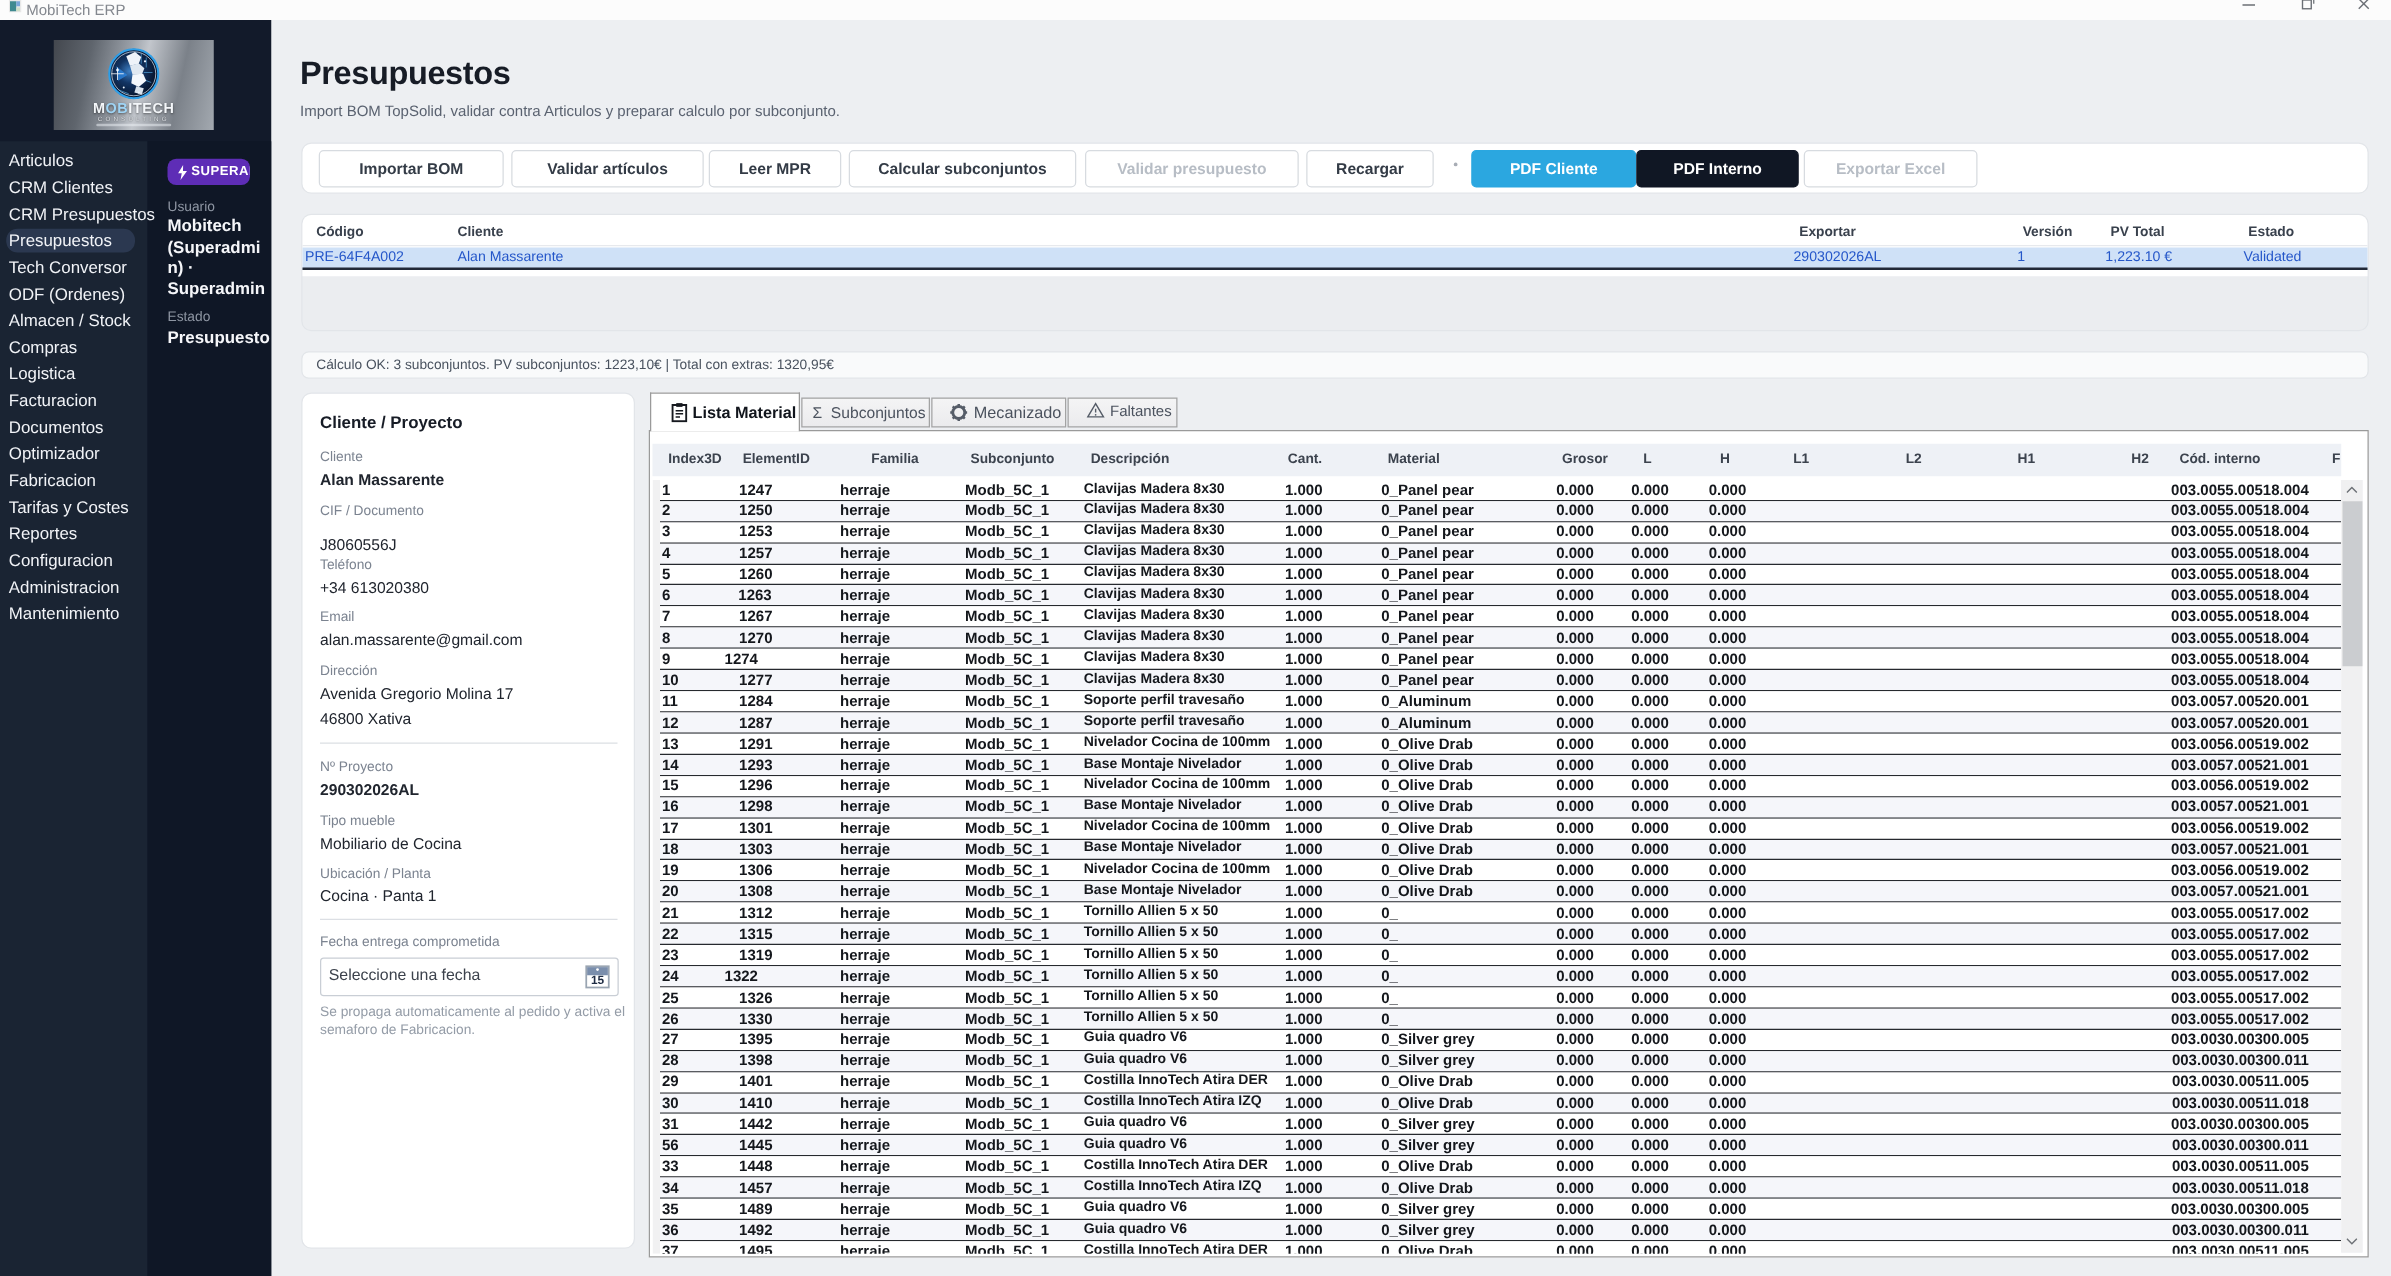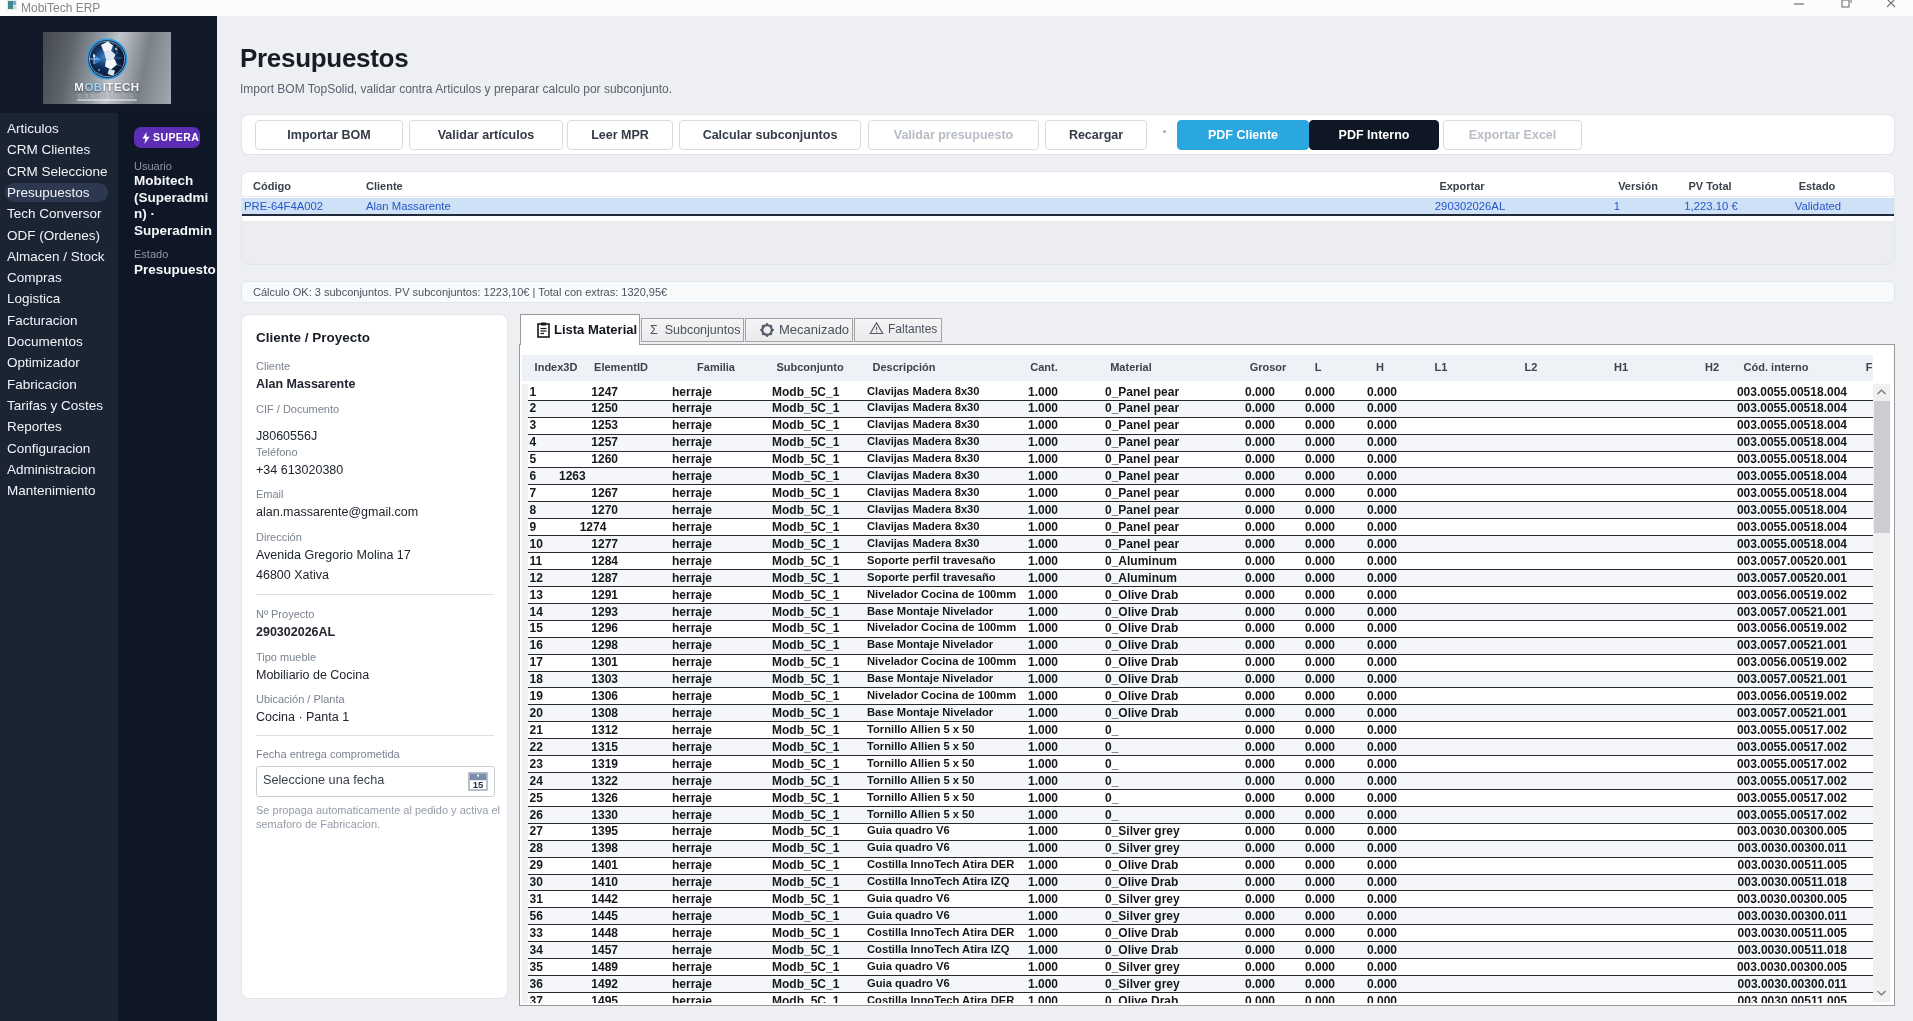--- a/index.html
+++ b/index.html
@@ -114,21 +114,21 @@
         <line x1="51" y1="22" x2="51" y2="32"></line>
       </g>
 </svg>
 <div class="abs" style="left:0;top:49px;width:128px;text-align:center;font-size:11.5px;font-weight:bold;color:#f4f7fa;letter-spacing:0.5px;text-shadow:0 1px 2px rgba(0,0,0,0.55)">M<span style="color:#9fd4f5">OB</span>ITECH</div>
 <div class="abs" style="left:0;top:61px;width:128px;text-align:center;font-size:5px;color:#e8ecf2;letter-spacing:2.5px;text-shadow:0 0 1px #222">CONSULTING</div>
 <div class="abs" style="left:34px;top:66.5px;width:60px;height:2.5px;background:rgba(240,244,248,0.5);border-radius:1px"></div>
 </div>
 <div class="abs" id="navsel"></div>
 <div class="nav" style="top:121.0px">Articulos</div>
 <div class="nav" style="top:142.3px">CRM Clientes</div>
-<div class="nav" style="top:163.6px">CRM Seleccione</div>
+<div class="nav" style="top:163.6px">CRM Presupuestos</div>
 <div class="nav" style="top:184.9px">Presupuestos</div>
 <div class="nav" style="top:206.2px">Tech Conversor</div>
 <div class="nav" style="top:227.5px">ODF (Ordenes)</div>
 <div class="nav" style="top:248.8px">Almacen / Stock</div>
 <div class="nav" style="top:270.1px">Compras</div>
 <div class="nav" style="top:291.4px">Logistica</div>
 <div class="nav" style="top:312.7px">Facturacion</div>
 <div class="nav" style="top:334.0px">Documentos</div>
 <div class="nav" style="top:355.3px">Optimizador</div>
 <div class="nav" style="top:376.6px">Fabricacion</div>
@@ -328,21 +328,21 @@
       <span style="left:339px;font-size:11.2px">Clavijas Madera 8x30</span>
       <span style="left:490px;width:50px;text-align:center">1.000</span>
       <span style="left:577px">0_Panel pear</span>
       <span style="left:707px;width:50px;text-align:center">0.000</span>
       <span style="left:767px;width:50px;text-align:center">0.000</span>
       <span style="left:829px;width:50px;text-align:center">0.000</span>
       <span style="left:1200px;width:119px;text-align:right">003.0055.00518.004</span>
     </div>
 <div class="row even" style="top:84.60px">
       <span style="left:1.5px">6</span>
-      <span style="left:31px;width:50px;text-align:left">1263</span>
+      <span style="left:51px;width:50px;text-align:center">1263</span>
       <span style="left:144px">herraje</span>
       <span style="left:244px">Modb_5C_1</span>
       <span style="left:339px;font-size:11.2px">Clavijas Madera 8x30</span>
       <span style="left:490px;width:50px;text-align:center">1.000</span>
       <span style="left:577px">0_Panel pear</span>
       <span style="left:707px;width:50px;text-align:center">0.000</span>
       <span style="left:767px;width:50px;text-align:center">0.000</span>
       <span style="left:829px;width:50px;text-align:center">0.000</span>
       <span style="left:1200px;width:119px;text-align:right">003.0055.00518.004</span>
     </div>
@@ -562,21 +562,21 @@
       <span style="left:339px;font-size:11.2px">Tornillo Allien 5 x 50</span>
       <span style="left:490px;width:50px;text-align:center">1.000</span>
       <span style="left:577px">0_</span>
       <span style="left:707px;width:50px;text-align:center">0.000</span>
       <span style="left:767px;width:50px;text-align:center">0.000</span>
       <span style="left:829px;width:50px;text-align:center">0.000</span>
       <span style="left:1200px;width:119px;text-align:right">003.0055.00517.002</span>
     </div>
 <div class="row even" style="top:389.16px">
       <span style="left:1.5px">24</span>
-      <span style="left:40px;width:50px;text-align:right">1322</span>
+      <span style="left:40px;width:50px;text-align:center">1322</span>
       <span style="left:144px">herraje</span>
       <span style="left:244px">Modb_5C_1</span>
       <span style="left:339px;font-size:11.2px">Tornillo Allien 5 x 50</span>
       <span style="left:490px;width:50px;text-align:center">1.000</span>
       <span style="left:577px">0_</span>
       <span style="left:707px;width:50px;text-align:center">0.000</span>
       <span style="left:767px;width:50px;text-align:center">0.000</span>
       <span style="left:829px;width:50px;text-align:center">0.000</span>
       <span style="left:1200px;width:119px;text-align:right">003.0055.00517.002</span>
     </div>

